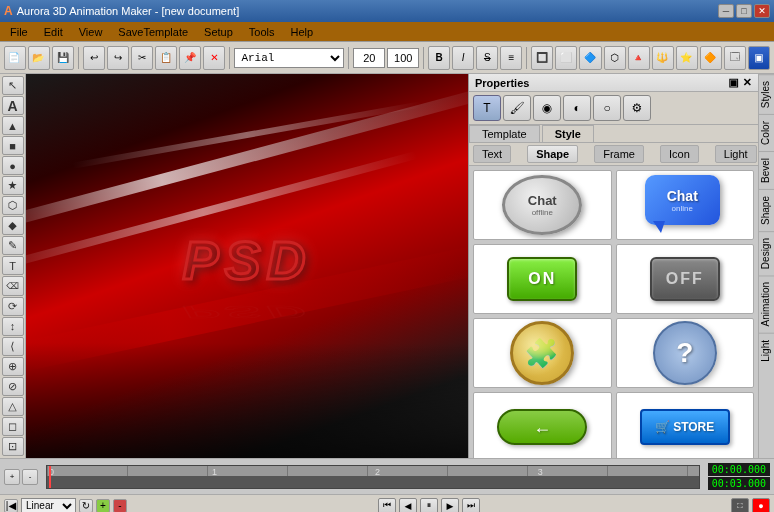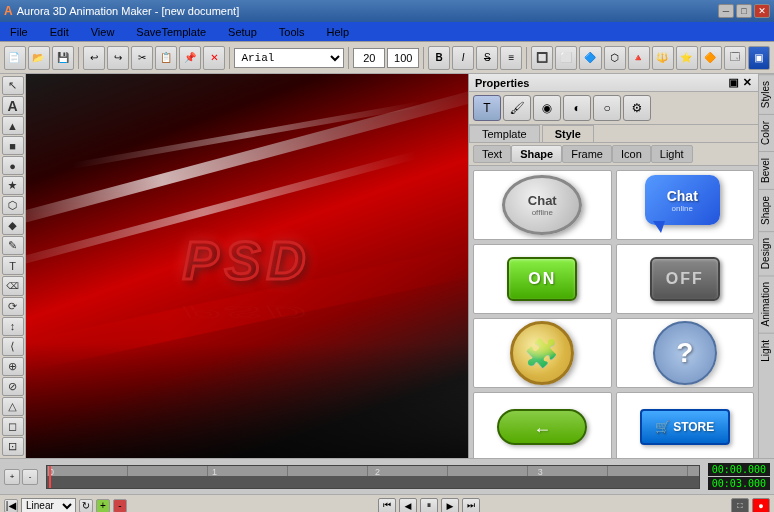--- a/index.html
+++ b/index.html
@@ -6,21 +6,21 @@
     body { font-family: 'Segoe UI', Tahoma, sans-serif; font-size: 11px; background: #d4d0c8; width: 774px; height: 512px; overflow: hidden; }
 
     
     #titlebar { background: linear-gradient(to bottom, #4a7ab5, #2a5a9a); color: white; height: 22px; display: flex; align-items: center; padding: 0 4px; justify-content: space-between; }
     #titlebar .title { font-size: 11px; display: flex; align-items: center; gap: 4px; }
     #titlebar .winbtns { display: flex; gap: 2px; }
     #titlebar .winbtns span { width: 16px; height: 14px; display: inline-flex; align-items: center; justify-content: center; font-size: 9px; border: 1px solid #888; border-radius: 2px; cursor: pointer; color: #333; background: #c0c0c0; }
     #titlebar .winbtns .close { background: #c0392b; color: white; }
 
     
-    #menubar { background: #1d4ed8; border-bottom: 1px solid #999; height: 20px; display: flex; align-items: center; padding: 0 4px; gap: 10px; }
+    #menubar { background: #a16207; border-bottom: 1px solid #999; height: 20px; display: flex; align-items: center; padding: 0 4px; gap: 4px; }
     #menubar span { padding: 1px 6px; cursor: pointer; font-size: 11px; }
 
     
     #toolbar { background: #d4d0c8; border-bottom: 1px solid #aaa; height: 32px; display: flex; align-items: center; padding: 0 4px; gap: 2px; flex-wrap: nowrap; }
     .tb-btn { width: 24px; height: 24px; border: 1px solid #999; background: linear-gradient(to bottom, #e8e8e8, #d0d0d0); border-radius: 2px; display: inline-flex; align-items: center; justify-content: center; cursor: pointer; font-size: 10px; }
     .tb-sep { width: 1px; height: 22px; background: #999; margin: 0 2px; }
     .tb-input { height: 20px; width: 36px; border: 1px solid #888; background: white; font-size: 11px; text-align: center; padding: 0 2px; }
     .tb-combo { height: 20px; border: 1px solid #888; background: white; font-size: 11px; padding: 0 2px; }
 
     
@@ -43,21 +43,21 @@
     #text-mode { display: flex; align-items: center; padding: 3px 4px; gap: 2px; background: #d4d0c8; border-bottom: 1px solid #aaa; }
     .tm-btn { width: 28px; height: 26px; border: 1px solid #888; background: linear-gradient(to bottom, #e8e8e8, #d0d0d0); border-radius: 3px; display: flex; align-items: center; justify-content: center; cursor: pointer; font-size: 12px; }
     .tm-btn.active { background: linear-gradient(to bottom, #b8c8e8, #90a8c8); border-color: #668; }
 
     
     #panel-tabs { display: flex; border-bottom: 1px solid #aaa; background: #d4d0c8; }
     .panel-tab { padding: 2px 12px; cursor: pointer; font-size: 11px; border: 1px solid #aaa; border-bottom: none; margin-right: 2px; background: #c8c8c8; }
     .panel-tab.active { background: #d4d0c8; font-weight: bold; }
 
     
-    #sub-tabs { display: flex; padding: 2px 4px; gap: 0; background: #d4d0c8; border-bottom: 1px solid #aaa; }
+    #sub-tabs { display: flex; padding: 2px 4px; gap: 16px; background: #d4d0c8; border-bottom: 1px solid #aaa; }
     .sub-tab { padding: 2px 8px; cursor: pointer; font-size: 11px; border: 1px solid #aaa; background: #c0c0c0; border-radius: 2px; }
     .sub-tab.active { background: linear-gradient(to bottom, #e8e8e8, #d0d0d0); font-weight: bold; }
 
     
     #icon-grid { flex: 1; overflow-y: auto; padding: 4px; display: grid; grid-template-columns: 1fr 1fr; gap: 4px; background: #c8c8c8; }
     .icon-cell { border: 1px solid #aaa; background: white; display: flex; align-items: center; justify-content: center; cursor: pointer; height: 70px; border-radius: 2px; overflow: hidden; }
 
     
     .chat-offline { width: 80px; height: 60px; border-radius: 50%; background: radial-gradient(circle at 40% 35%, #f0f0f0, #b0b0b0); border: 3px solid #888; display: flex; flex-direction: column; align-items: center; justify-content: center; box-shadow: 2px 2px 6px rgba(0,0,0,0.4); }
     .chat-offline .chat-label { font-size: 13px; font-weight: bold; color: #444; }

